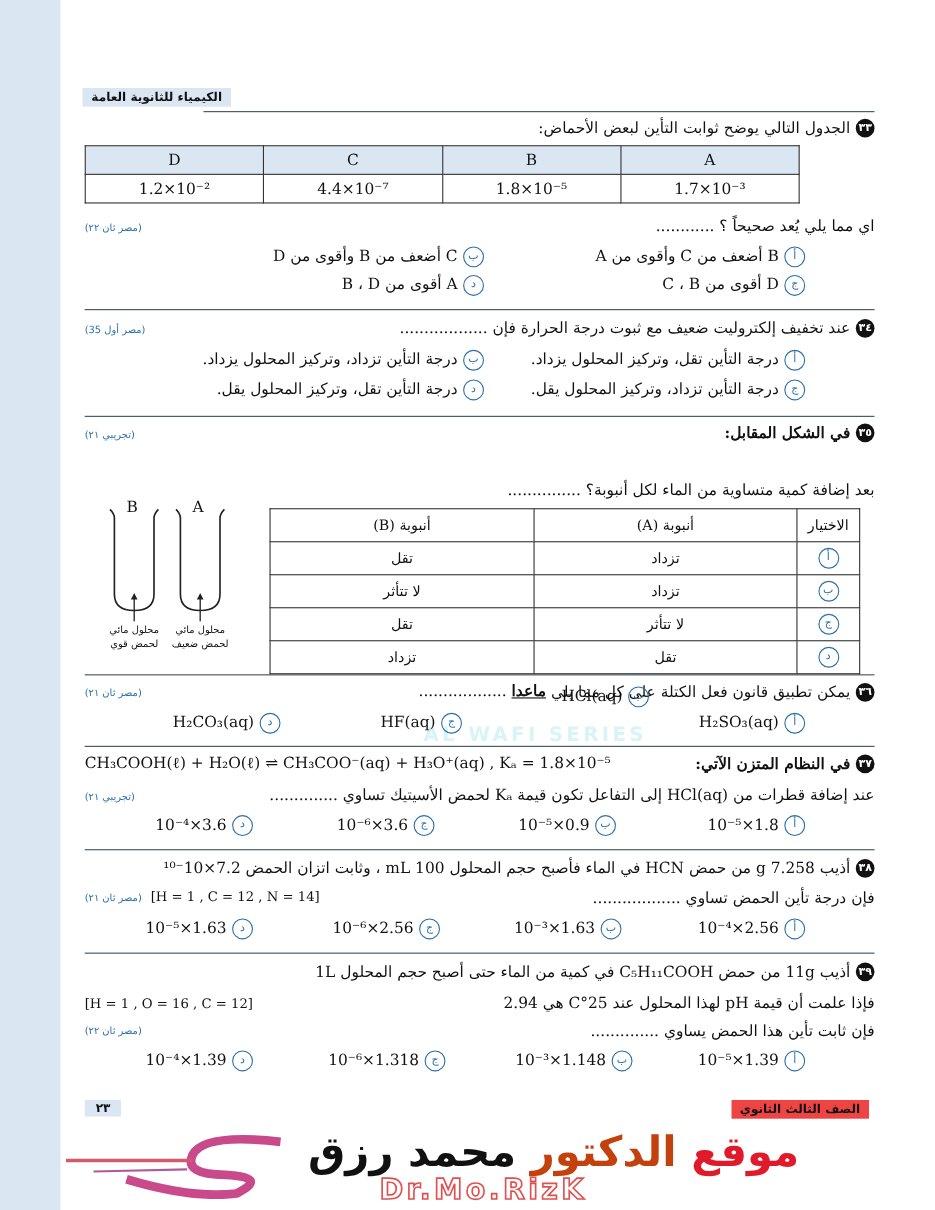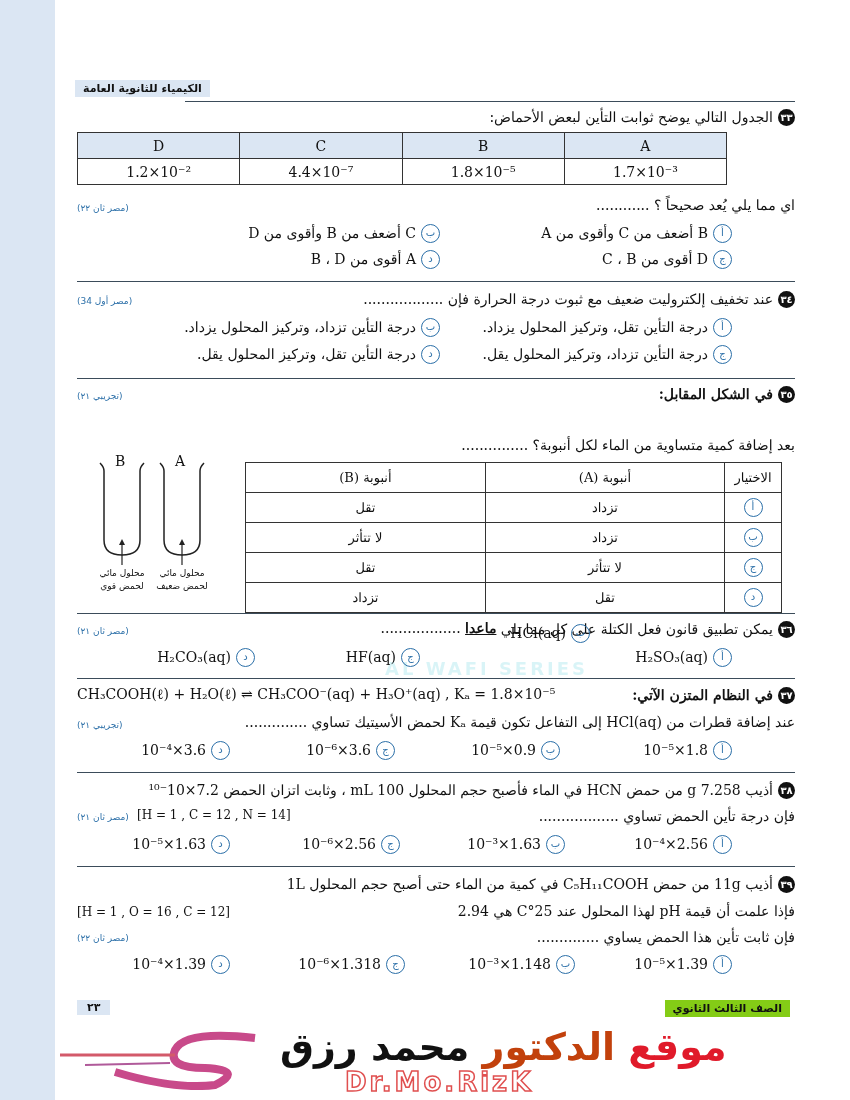--- a/index.html
+++ b/index.html
@@ -14,21 +14,21 @@
   .src { position:absolute; left:0; font-size:9px; color:#2b6fa8; font-family:"DejaVu Sans", sans-serif; direction:rtl; }
   .sep { position:absolute; left:22px; right:55px; border-top:1.5px solid #3b4c5a; }
   .opt-circle { display:inline-block; width:17px; height:17px; border:1.5px solid #2b6fa8; border-radius:50%; font-size:10px; text-align:center; line-height:16px; color:#2b6fa8; font-family:"DejaVu Sans", sans-serif; margin-left:5px; vertical-align:middle; }
   .opt { position:absolute; direction:rtl; font-size:14px; white-space:nowrap; }
   table.ka { position:absolute; left:22px; top:132px; width:650px; border-collapse:collapse; direction:ltr; }
   table.ka td { border:1px solid #333; text-align:center; font-size:14px; height:23px; width:25%; }
   table.ka tr.head td { background:#dbe6f3; }
   table.tube { position:absolute; left:190px; top:462px; width:537px; border-collapse:collapse; direction:rtl; }
   table.tube td { border:1px solid #333; text-align:center; font-size:13px; height:27px; }
   table.tube td.col0 { width:54px; }
-  .footer-grade { position:absolute; right:60px; top:1000px; background:#84cc16; padding:2px 8px; font-size:11px; font-family:"DejaVu Sans", sans-serif; font-weight:bold; direction:rtl; }
+  .footer-grade { position:absolute; right:60px; top:1000px; background:#ef4444; padding:2px 8px; font-size:11px; font-family:"DejaVu Sans", sans-serif; font-weight:bold; direction:rtl; }
   .footer-page { position:absolute; left:22px; top:1000px; background:#dbe6f3; padding:1px 10px; font-size:11px; font-family:"DejaVu Sans", sans-serif; font-weight:bold; }
   .banner { position:absolute; left:55px; top:1025px; width:795px; height:65px; }
   .banner-ar { position:absolute; left:225px; top:0; font-size:38px; font-weight:bold; font-family:"DejaVu Sans", sans-serif; direction:rtl; }
   .banner-ar .blue { color:#c2410c; } .banner-ar .red { color:#e01a2a; } .banner-ar .black { color:#111; }
   .banner-en { position:absolute; left:290px; top:42px; font-size:26px; font-weight:bold; font-family:"DejaVu Sans", sans-serif; color:#fff; -webkit-text-stroke:1.5px #e05050; letter-spacing:3px; }
   .watermark { position:absolute; font-weight:bold; font-family:"DejaVu Sans", sans-serif; pointer-events:none; }
   .tubes { position:absolute; left:25px; top:455px; width:130px; height:150px; }
   .tube-label { position:absolute; font-size:14px; }
   .tube-cap { position:absolute; font-size:9px; font-family:"DejaVu Sans", sans-serif; direction:rtl; text-align:center; width:60px; line-height:13px; }
 </style>
@@ -68,21 +68,21 @@
     <span class="src" style="top:6px;">(مصر ثان ٢٢)</span>
   </div>
   <div class="opt" style="right:118px;top:224px;"><span class="opt-circle">أ</span><span>B أضعف من C وأقوى من A</span></div>
   <div class="opt" style="right:410px;top:224px;"><span class="opt-circle">ب</span><span>C أضعف من B وأقوى من D</span></div>
   <div class="opt" style="right:118px;top:250px;"><span class="opt-circle">ج</span><span>D أقوى من C ، B</span></div>
   <div class="opt" style="right:410px;top:250px;"><span class="opt-circle">د</span><span>A أقوى من B ، D</span></div>
   <div class="sep" style="top:281px;"></div>
 
   <div class="q" style="top:290px;">
     <span class="qnum">٣٤</span><span class="qtext">عند تخفيف إلكتروليت ضعيف مع ثبوت درجة الحرارة فإن ..................</span>
-    <span class="src" style="top:6px;">(مصر أول 34)</span>
+    <span class="src" style="top:6px;">(مصر أول 35)</span>
   </div>
   <div class="opt" style="right:118px;top:318px;"><span class="opt-circle">أ</span><span>درجة التأين تقل، وتركيز المحلول يزداد.</span></div>
   <div class="opt" style="right:410px;top:318px;"><span class="opt-circle">ب</span><span>درجة التأين تزداد، وتركيز المحلول يزداد.</span></div>
   <div class="opt" style="right:118px;top:345px;"><span class="opt-circle">ج</span><span>درجة التأين تزداد، وتركيز المحلول يقل.</span></div>
   <div class="opt" style="right:410px;top:345px;"><span class="opt-circle">د</span><span>درجة التأين تقل، وتركيز المحلول يقل.</span></div>
   <div class="sep" style="top:378px;"></div>
 
   <div class="q" style="top:385px;font-weight:bold;">
     <span class="qnum">٣٥</span><span class="qtext">في الشكل المقابل:</span>
     <span class="src" style="top:6px;font-weight:normal;">(تجريبي ٢١)</span>

